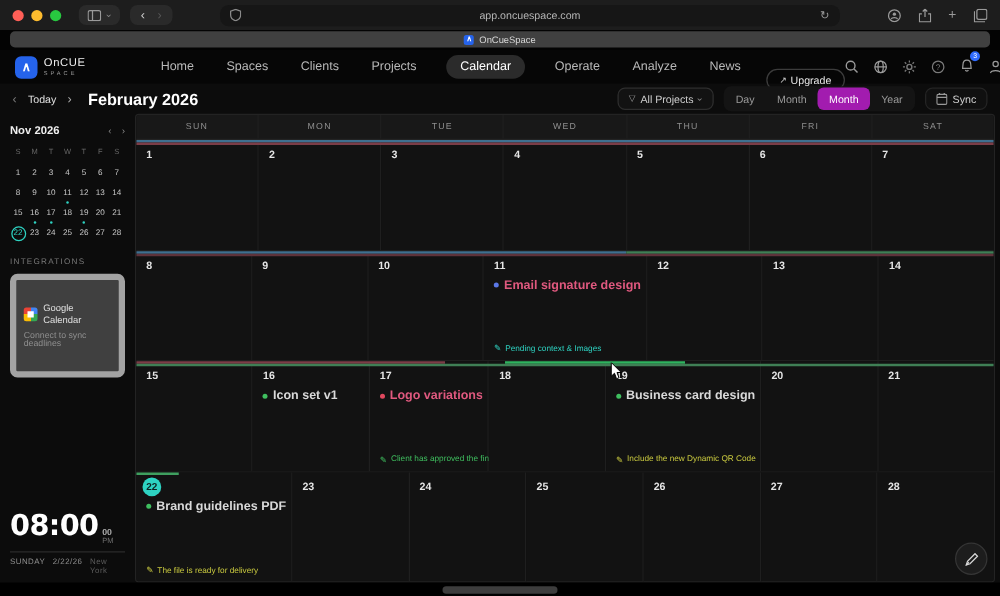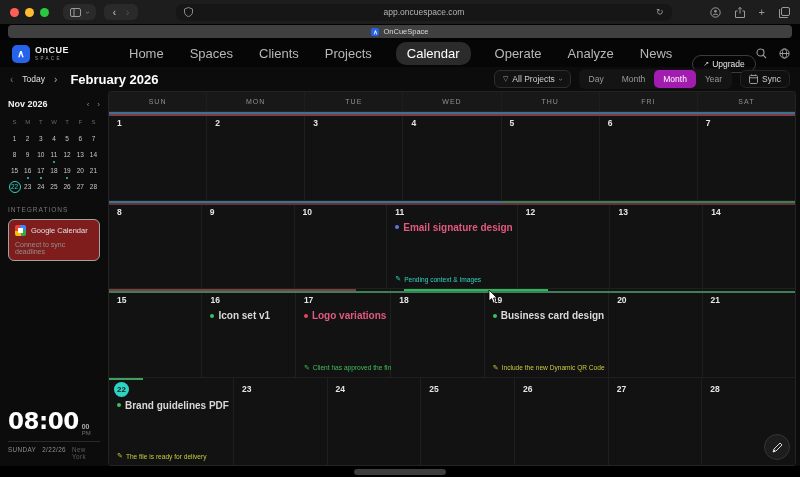--- a/index.html
+++ b/index.html
@@ -24,24 +24,24 @@
   .tabstrip { height:16px; background:#030303; padding:1px 8px 2px; }
   .tab { height:13px; background:#404040; border-radius:4px; display:flex; align-items:center; justify-content:center; gap:4px; }
   .favicon { width:8px; height:8px; border-radius:2px; background:#2563eb; color:#fff; font-size:6px; line-height:8px; text-align:center; font-weight:bold; }
   .tabtitle { font-size:7.5px; color:#d8d8d8; }
 
   
   .appnav { height:27px; background:#060606; display:flex; align-items:center; padding:0 12px; }
   .logo { display:flex; align-items:center; gap:5px; }
   .logomark { width:18px; height:18px; border-radius:5px; background:#2563eb; color:#fff; font-size:10px; font-weight:bold; display:flex; align-items:center; justify-content:center; }
   .logotext { display:flex; flex-direction:column; line-height:1; }
-  .logotop { font-size:9px; font-weight:bold; color:#f0f0f0; letter-spacing:.5px; }
+  .logotop { font-size:9px; font-weight:normal; color:#f0f0f0; letter-spacing:.5px; }
   .logobottom { font-size:4.5px; color:#9a9a9a; letter-spacing:2.4px; margin-top:1.5px; }
   .navitems { display:flex; align-items:center; gap:22px; margin-left:58px; }
-  .nav-item { background:none; border:none; font-family:inherit; font-size:13px; color:#b8b8b8; cursor:pointer; padding:3px 2px; }
+  .nav-item { background:none; border:none; font-family:inherit; font-size:10px; color:#b8b8b8; cursor:pointer; padding:3px 2px; }
   .nav-item.active { background:#2b2b2b; color:#fff; border-radius:10px; padding:4px 11px; }
   .upgrade { margin-left:18px; display:flex; align-items:center; gap:3px; border:1px solid #3c3c3c; border-radius:10px; padding:3px 10px; background:none; color:#e8e8e8; font-family:inherit; font-size:8.5px; cursor:pointer;margin-top:20px; }
   .upgrade .uarrow { font-size:7px; color:#cfcfcf; }
   .navicons { margin-left:auto; display:flex; align-items:center; gap:12px; color:#9a9a9a; }
   .bellwrap { position:relative; }
   .badge { position:absolute; top:-4px; right:-5px; min-width:8px; height:8px; border-radius:4px; background:#2f6bff; color:#fff; font-size:5.5px; line-height:8px; text-align:center; padding:0 1px; }
   .rot90 { display:inline-block; transform:rotate(90deg); font-size:8px; color:#8a8a8a; }
 
   
   .pagehead { height:24px; display:flex; align-items:center; padding:0 10px; background:#0c0c0c; }
@@ -64,21 +64,21 @@
   .mc-title { display:flex; align-items:center; }
   .mc-title .t { font-size:9px; font-weight:bold; color:#f0f0f0; }
   .mc-arrows { margin-left:auto; display:flex; gap:8px; }
   .mc-arrows button { background:none; border:none; color:#8a8a8a; font-size:8px; cursor:pointer; font-family:inherit; }
   .mc-grid { margin-top:7px; display:grid; grid-template-columns:repeat(7,13px); grid-auto-rows:16px; justify-content:space-between; }
   .mc-h { font-size:6px; color:#666; text-align:center; line-height:13px; }
   .mc-d { position:relative; font-size:6.5px; color:#c8c8c8; text-align:center; line-height:12px; width:12px; height:12px; margin:1px auto 0; cursor:pointer; }
   .mc-d.sel { border:1px solid #2ed3c2; border-radius:50%; color:#2ed3c2; line-height:10px; }
   .mc-dot { position:absolute; left:50%; bottom:-2px; width:2px; height:2px; margin-left:-1px; border-radius:50%; background:#2ed3c2; }
   .integr-label { margin-top:10px; font-size:6.5px; letter-spacing:1px; color:#7a7a7a; }
-  .integr-card { margin-top:6px; border:1px solid #a3a3a3; background:#7f1d1d; border-radius:6px; padding:5px 6px; cursor:pointer; }
+  .integr-card { margin-top:6px; border:5px solid #a3a3a3; background:#404040; border-radius:6px; padding:18px 6px; cursor:pointer; }
   .integr-row { display:flex; align-items:center; gap:5px; }
   .gcal { position:relative; width:11px; height:11px; border-radius:2px; background:conic-gradient(#4285f4 0 25%, #34a853 0 50%, #fbbc04 0 75%, #ea4335 0); }
   .gcal::after { content:""; position:absolute; left:3px; top:3px; width:5px; height:5px; background:#fff; }
   .integr-name { font-size:7.5px; color:#e0e0e0; }
   .integr-desc { margin-top:5px; font-size:7px; color:#8f8f8f; }
   .clock { position:absolute; left:8px; right:8px; bottom:6px; }
   .clock-time { display:flex; align-items:baseline; }
   .clock-main { font-family:"DejaVu Sans", sans-serif; font-size:23px; font-weight:bold; color:#fff; letter-spacing:-.5px; }
   .clock-side { display:flex; flex-direction:column; margin-left:3px; line-height:1.1; }
   .clock-sec { font-size:7px; color:#b0b0b0; font-weight:bold; }

